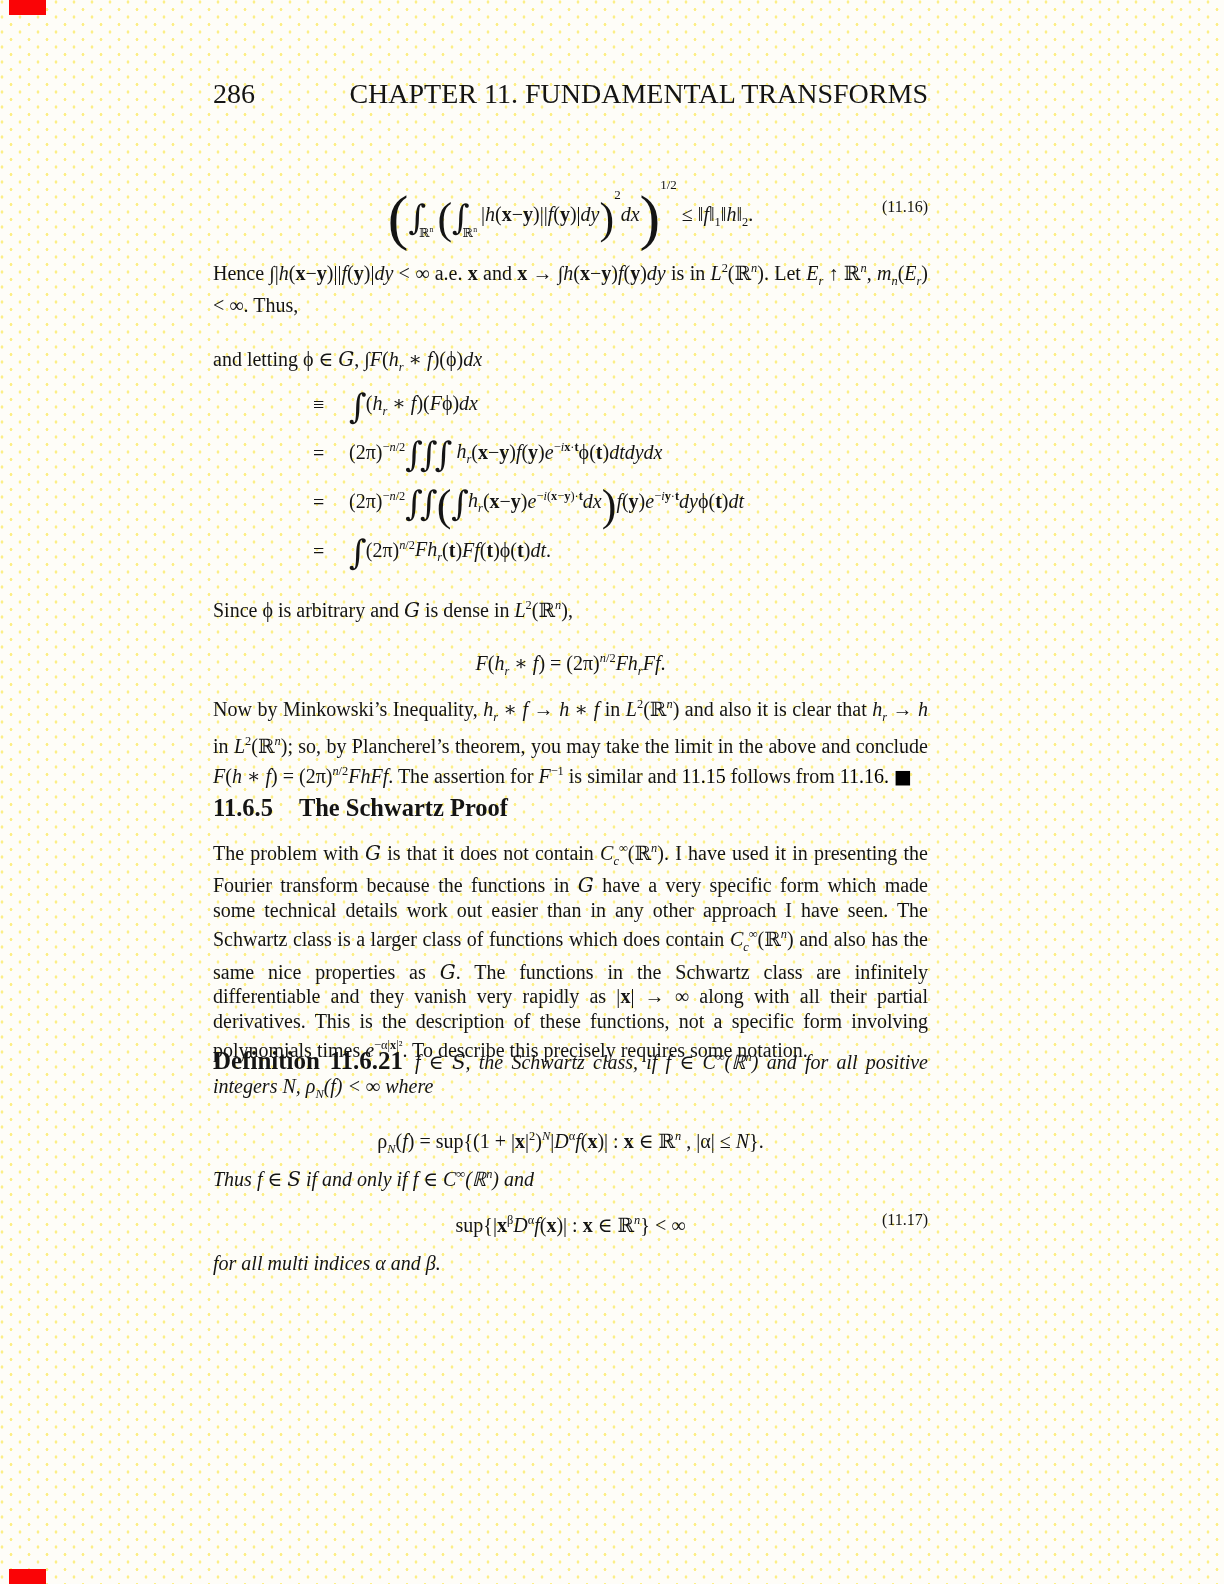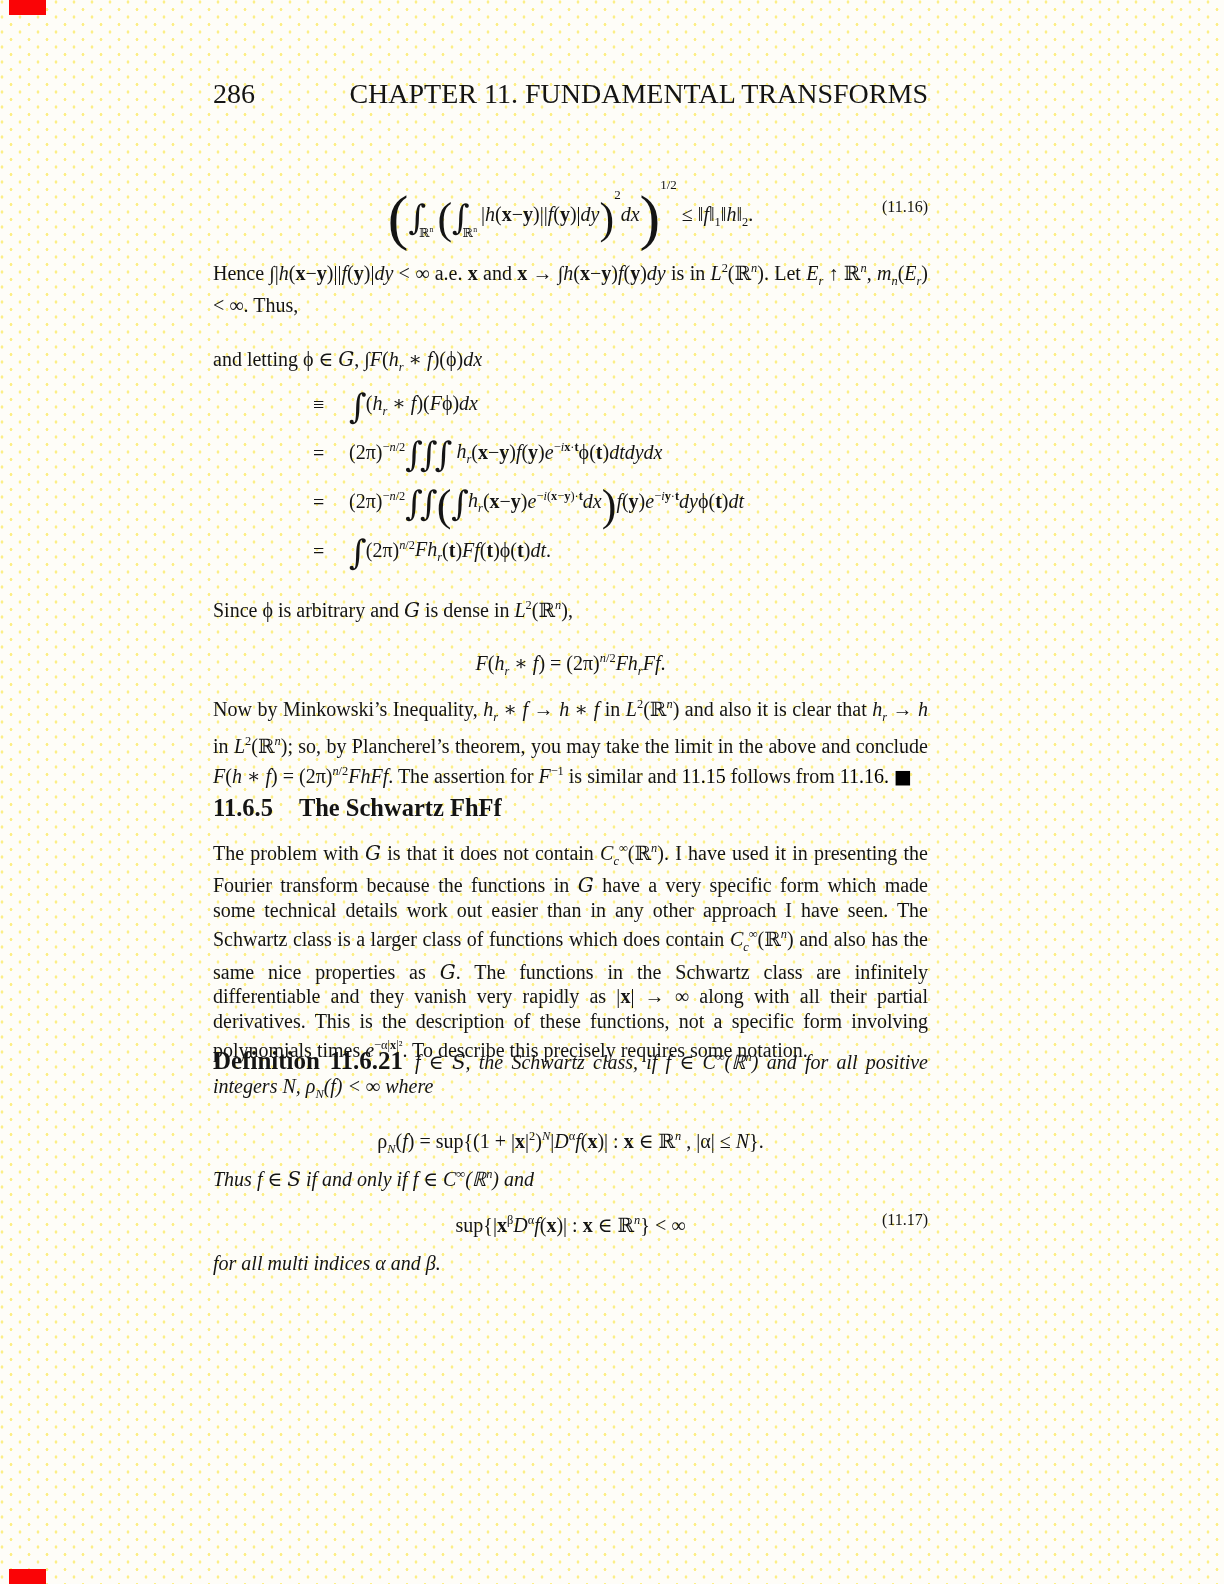--- a/index.html
+++ b/index.html
@@ -111,21 +111,21 @@
     </div>
   </div>
 
   <p class="blk since">Since ϕ is arbitrary and <i class="scr">G</i> is dense in <i>L</i><sup>2</sup>(ℝ<sup><i>n</i></sup>),</p>
 
   <div class="blk deq eq-F"><i>F</i>(<i>h<sub>r</sub></i> ∗ <i>f</i>) = (2π)<sup><i>n</i>/2</sup><i>Fh<sub>r</sub>Ff</i>.</div>
 
   <p class="blk para closing">Now by Minkowski’s Inequality, <i>h<sub>r</sub></i> ∗ <i>f</i> → <i>h</i> ∗ <i>f</i> in <i>L</i><sup>2</sup>(ℝ<sup><i>n</i></sup>) and also it is clear that <i>h<sub>r</sub></i> → <i>h</i> in <i>L</i><sup>2</sup>(ℝ<sup><i>n</i></sup>); so, by Plancherel’s theorem, you may take the limit in the above and conclude <i>F</i>(<i>h</i> ∗ <i>f</i>) = (2π)<sup><i>n</i>/2</sup><i>FhFf</i>. The assertion for <i>F</i><sup>−1</sup> is similar and <span class="link">11.15</span> follows from <span class="link">11.16.</span> <span class="qed">■</span></p>
 
   <h2 class="blk sec-head" style="margin:0;">
-    <span class="sec-no">11.6.5</span><span class="sec-title">The Schwartz FhFf</span>
+    <span class="sec-no">11.6.5</span><span class="sec-title">The Schwartz Proof</span>
   </h2>
 
   <p class="blk para sec-body">The problem with <i class="scr">G</i> is that it does not contain <i>C</i><sub><i>c</i></sub><sup>∞</sup>(ℝ<sup><i>n</i></sup>).  I have used it in presenting the Fourier transform because the functions in <i class="scr">G</i> have a very specific form which made some technical details work out easier than in any other approach I have seen.  The Schwartz class is a larger class of functions which does contain <i>C</i><sub><i>c</i></sub><sup>∞</sup>(ℝ<sup><i>n</i></sup>) and also has the same nice properties as <i class="scr">G</i>.  The functions in the Schwartz class are infinitely differentiable and they vanish very rapidly as |<b>x</b>| → ∞ along with all their partial derivatives.  This is the description of these functions, not a specific form involving polynomials times <i>e</i><sup>−α|<b>x</b>|²</sup>.  To describe this precisely requires some notation.</p>
 
   <p class="blk definition"><b class="def-label">Definition 11.6.21</b><span class="def-text">f ∈ <span class="scr">S</span>, the Schwartz class, if f ∈ C<sup>∞</sup>(ℝ<sup>n</sup>) and for all positive integers N, ρ<sub>N</sub>(f) &lt; ∞ where</span></p>
 
   <div class="blk deq eq-rho">ρ<sub><i>N</i></sub>(<i>f</i>) = <span class="rm">sup</span>{(1 + |<b>x</b>|<sup>2</sup>)<sup><i>N</i></sup>|<i>D</i><sup>α</sup><i>f</i>(<b>x</b>)| : <b>x</b> ∈ ℝ<sup><i>n</i></sup> , |α| ≤ <i>N</i>}.</div>
 
   <p class="blk thus">Thus f ∈ <span class="scr">S</span> if and only if f ∈ C<sup>∞</sup>(ℝ<sup>n</sup>) and</p>
 

